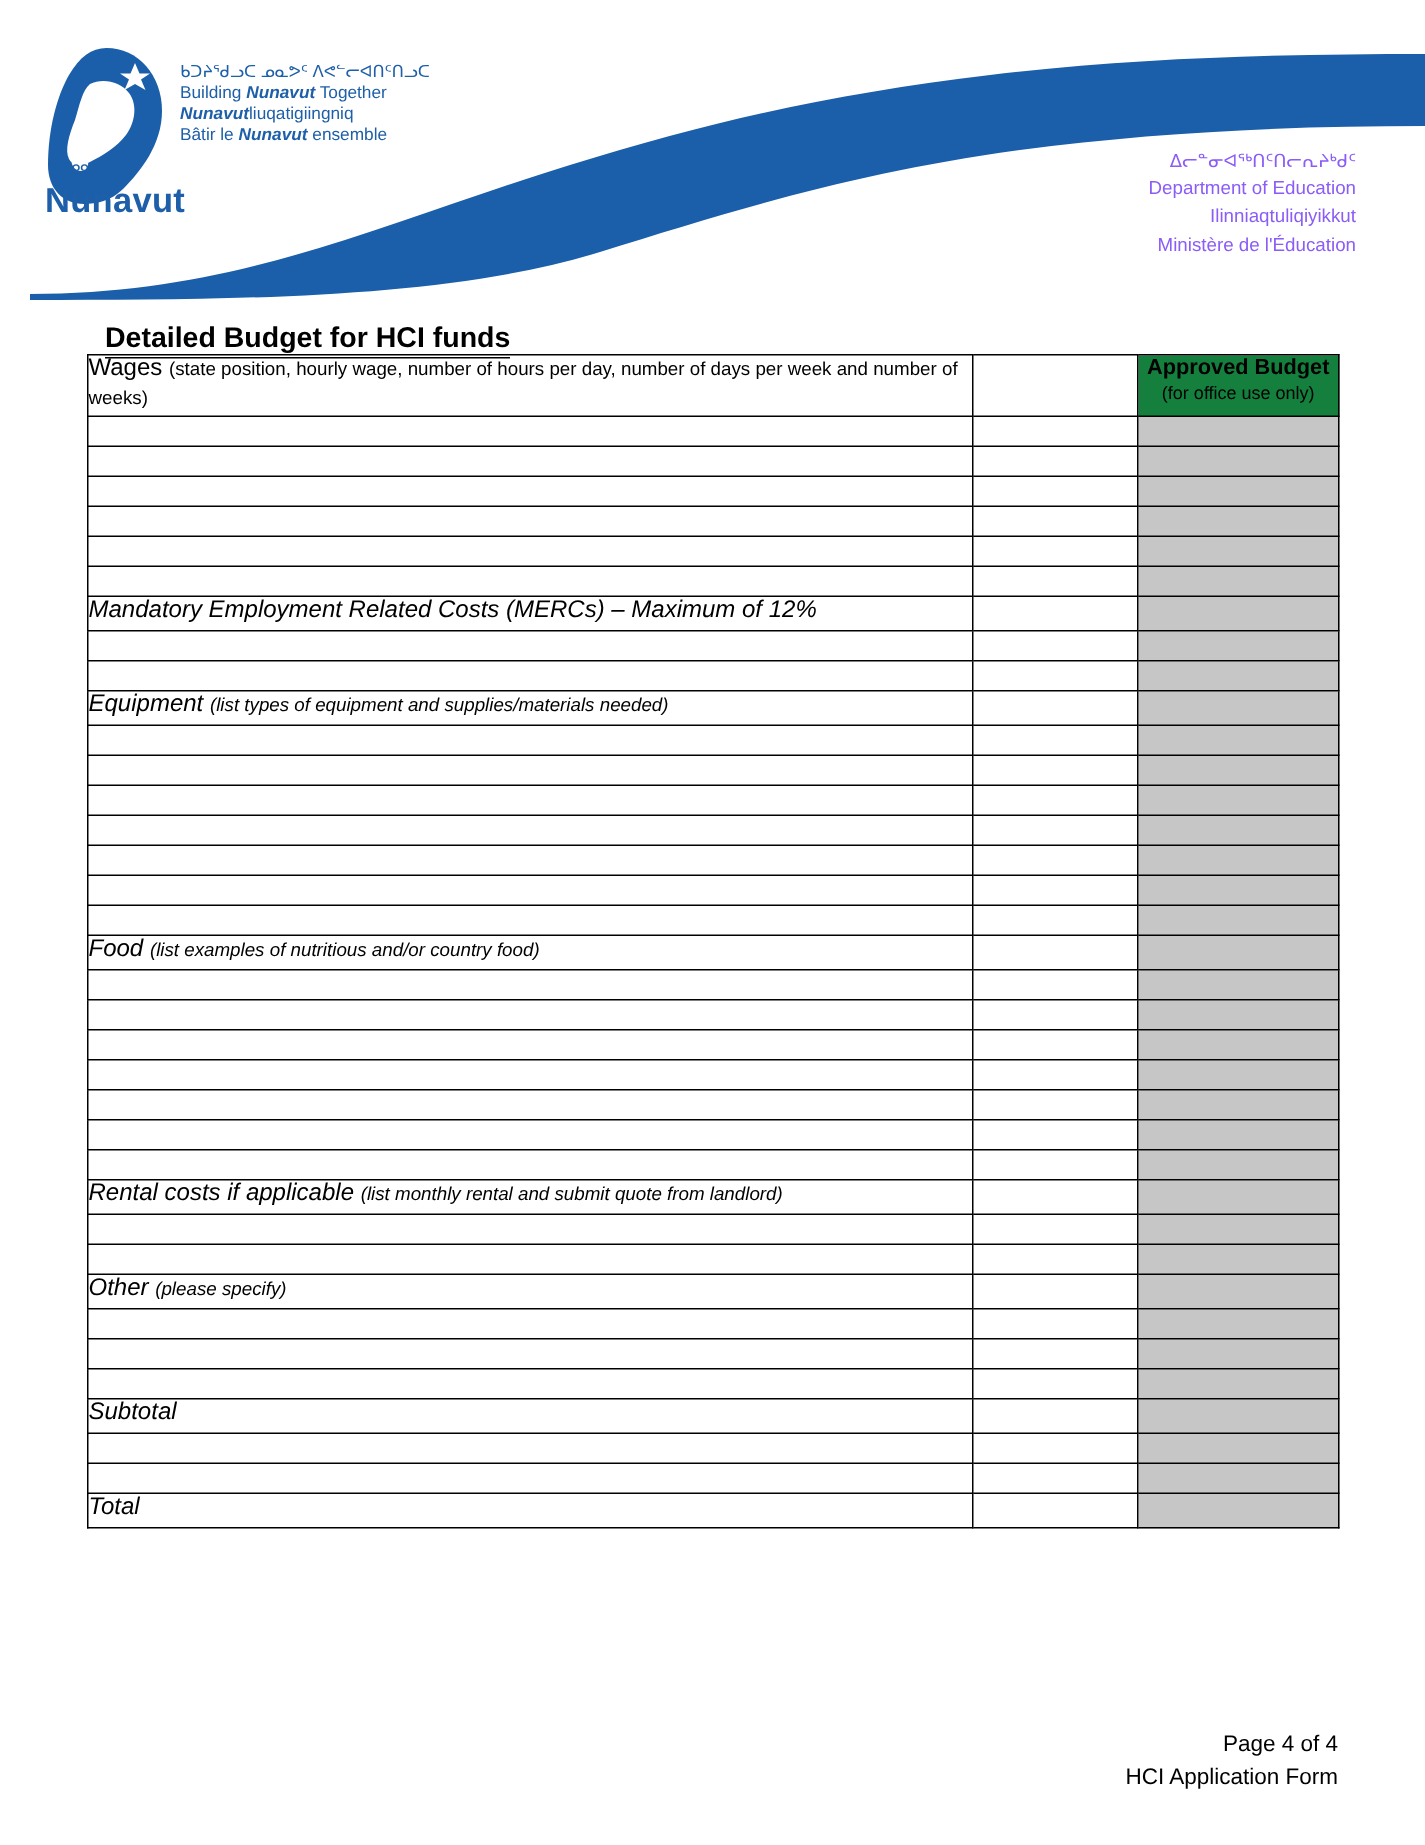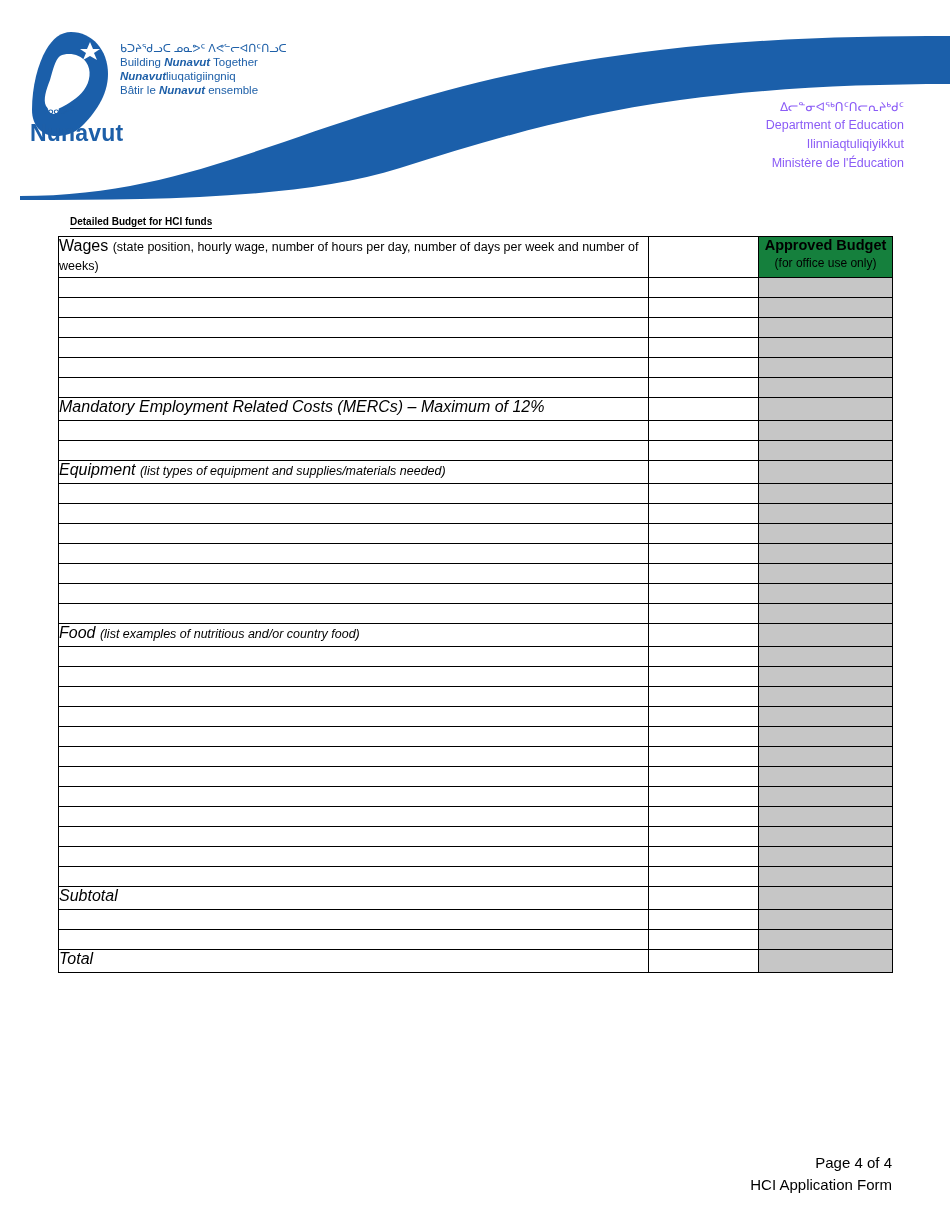--- a/index.html
+++ b/index.html
@@ -94,21 +94,21 @@
   .sheet {
     position: absolute;
     left: 0;
     top: 0;
     width: 950px;
   }
   .section-title {
     position: absolute;
     left: 70px;
     top: 216px;
-    font-size: 10px;
+    font-size: 19px;
     font-weight: bold;
     border-bottom: 1.4px solid #000;
     padding-bottom: 1px;
     line-height: 1.1;
   }
 
   table.budget {
     position: absolute;
     left: 58px;
     top: 236px;
@@ -339,27 +339,37 @@
         <tr class="blank">
           <td class="desc"></td>
           <td class="amt"></td>
           <td class="appr"></td>
         </tr>
         <tr class="blank">
           <td class="desc"></td>
           <td class="amt"></td>
           <td class="appr"></td>
         </tr>
-        <tr class="blank">
-          <td class="desc"></td>
-          <td class="amt"></td>
-          <td class="appr"></td>
-        </tr>
-        <tr class="blank">
-          <td class="desc"></td>
+        <tr class="head">
+          <td class="desc"><span>Rental costs if applicable</span> <span class="sub">(list monthly rental and submit quote from landlord)</span></td>
+          <td class="amt"></td>
+          <td class="appr"></td>
+        </tr>
+        <tr class="blank">
+          <td class="desc"></td>
+          <td class="amt"></td>
+          <td class="appr"></td>
+        </tr>
+        <tr class="blank">
+          <td class="desc"></td>
+          <td class="amt"></td>
+          <td class="appr"></td>
+        </tr>
+        <tr class="head">
+          <td class="desc"><span>Other</span> <span class="sub">(please specify)</span></td>
           <td class="amt"></td>
           <td class="appr"></td>
         </tr>
         <tr class="blank">
           <td class="desc"></td>
           <td class="amt"></td>
           <td class="appr"></td>
         </tr>
         <tr class="blank">
           <td class="desc"></td>

